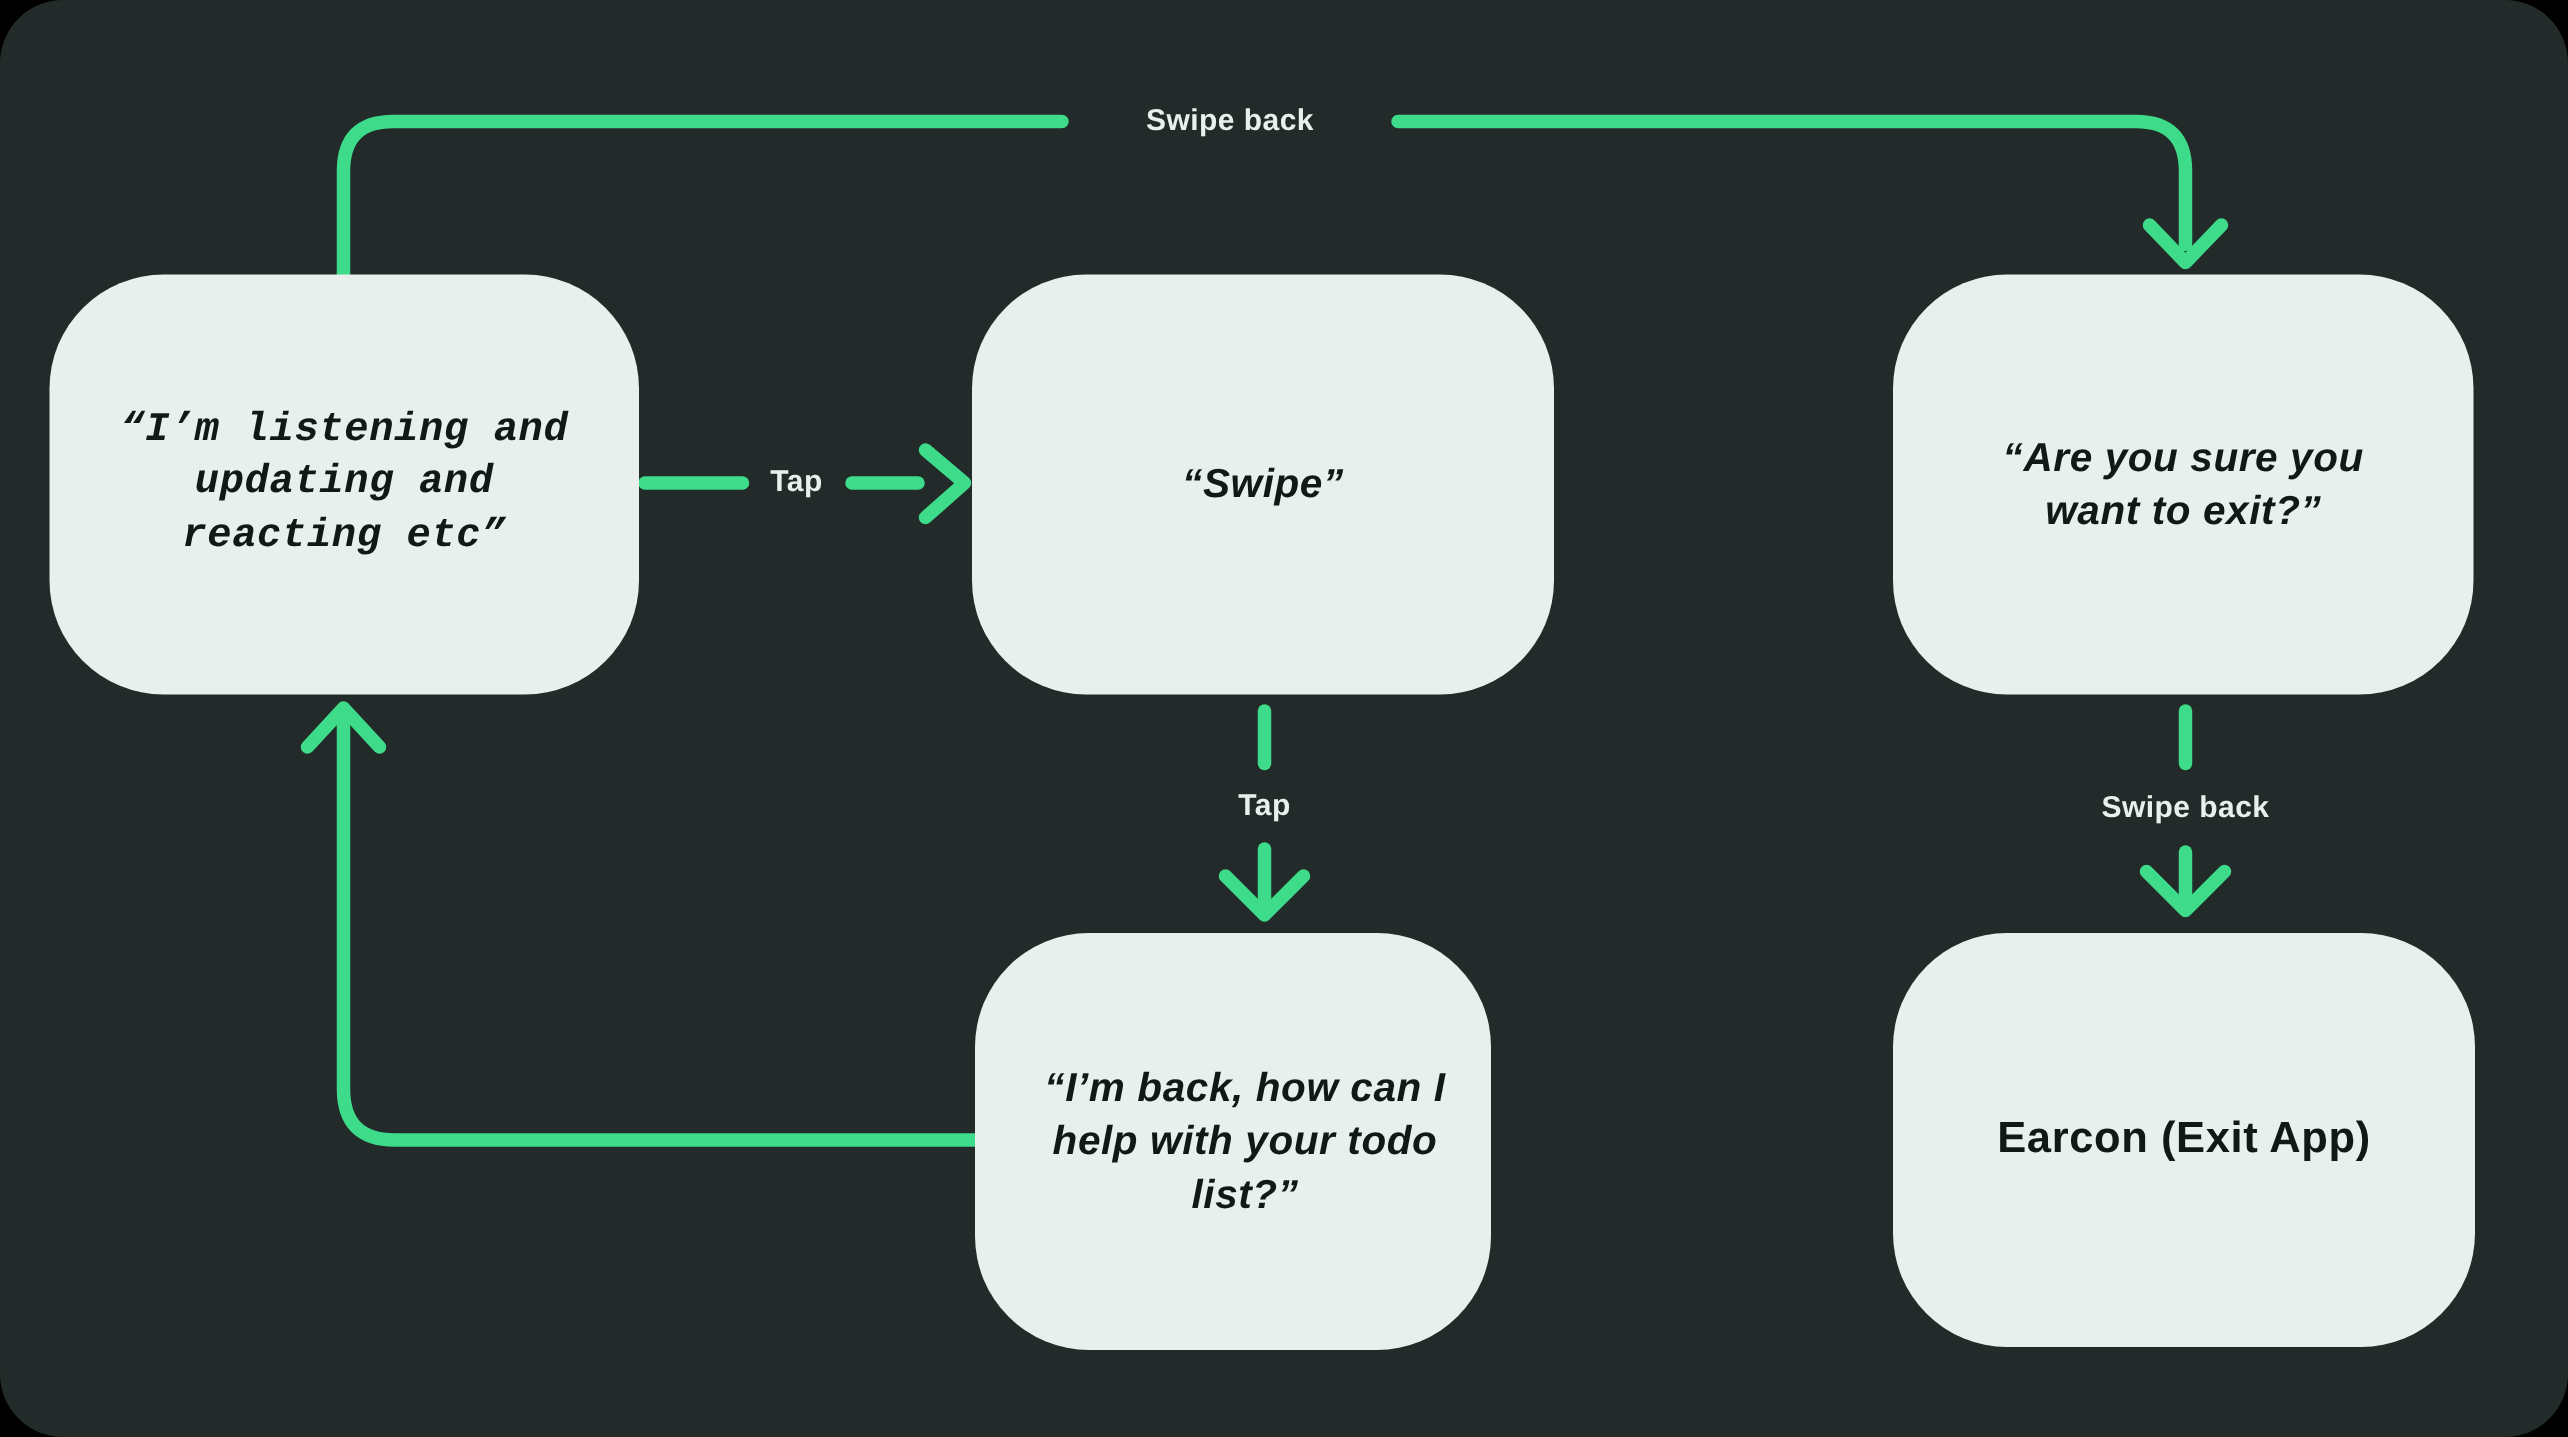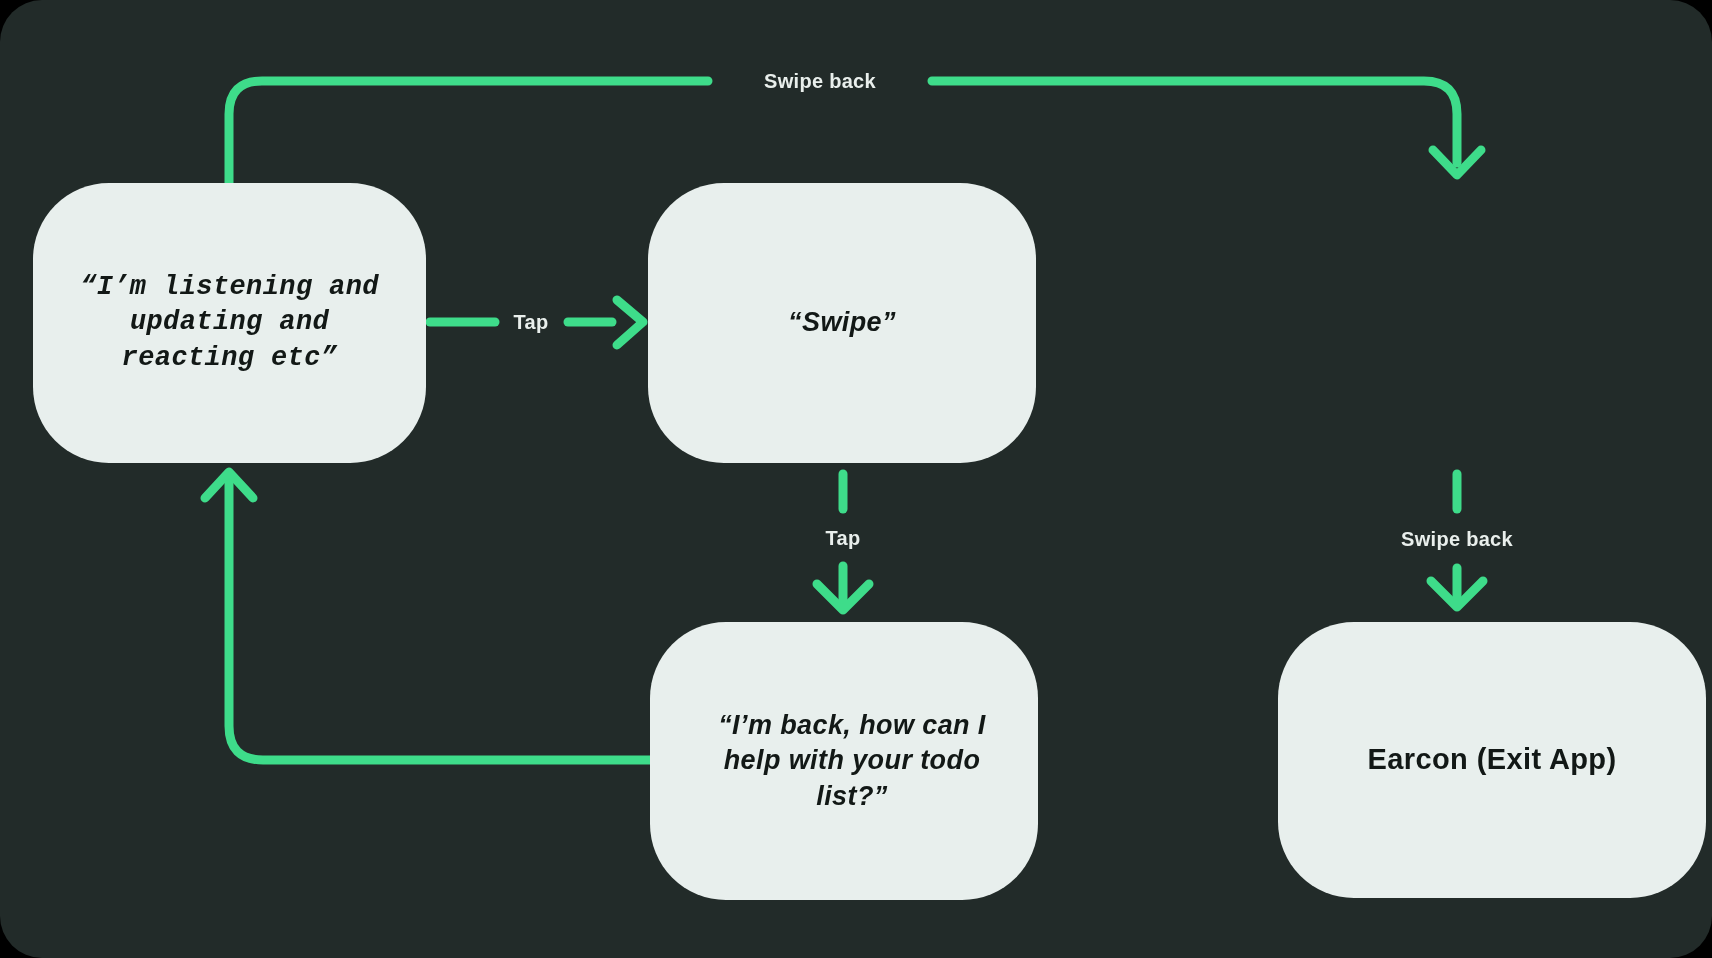--- a/index.html
+++ b/index.html
@@ -94,26 +94,29 @@
   </svg>
 
   <div class="node italic" style="left:33px; top:183px; width:393px; height:280px;font-family:Liberation Mono, monospace;">
     <span class="node-text" style="max-width:330px;">“I’m listening and updating and reacting etc”</span>
   </div>
 
   <div class="node italic" style="left:648px; top:183px; width:388px; height:280px;">
     <span class="node-text" style="max-width:320px;">“Swipe”</span>
   </div>
 
+  <div class="node italic" style="left:1262px; top:183px; width:387px; height:280px;">
+    <span class="node-text" style="max-width:290px;">“Are you sure you want to exit?”</span>
+  </div>
 
-  <div class="node italic" style="left:650px; top:622px; width:388px; height:278px;padding-left:16px;">
+  <div class="node italic" style="left:650px; top:622px; width:344px; height:278px;padding-left:16px;">
     <span class="node-text" style="max-width:330px;">“I’m back, how can I help with your todo list?”</span>
   </div>
 
-  <div class="node" style="left:1262px; top:622px; width:428px; height:276px;margin-left:16px;">
+  <div class="node" style="left:1262px; top:622px; width:388px; height:276px;">
     <span class="node-text" style="max-width:330px; font-size:29px;">Earcon (Exit App)</span>
   </div>
 
   <div class="edge-label" style="left:820px; top:81px;">Swipe back</div>
 
   <div class="edge-label" style="left:531px; top:322px;">Tap</div>
 
   <div class="edge-label" style="left:843px; top:538px;">Tap</div>
 
   <div class="edge-label" style="left:1457px; top:539px;">Swipe back</div>

